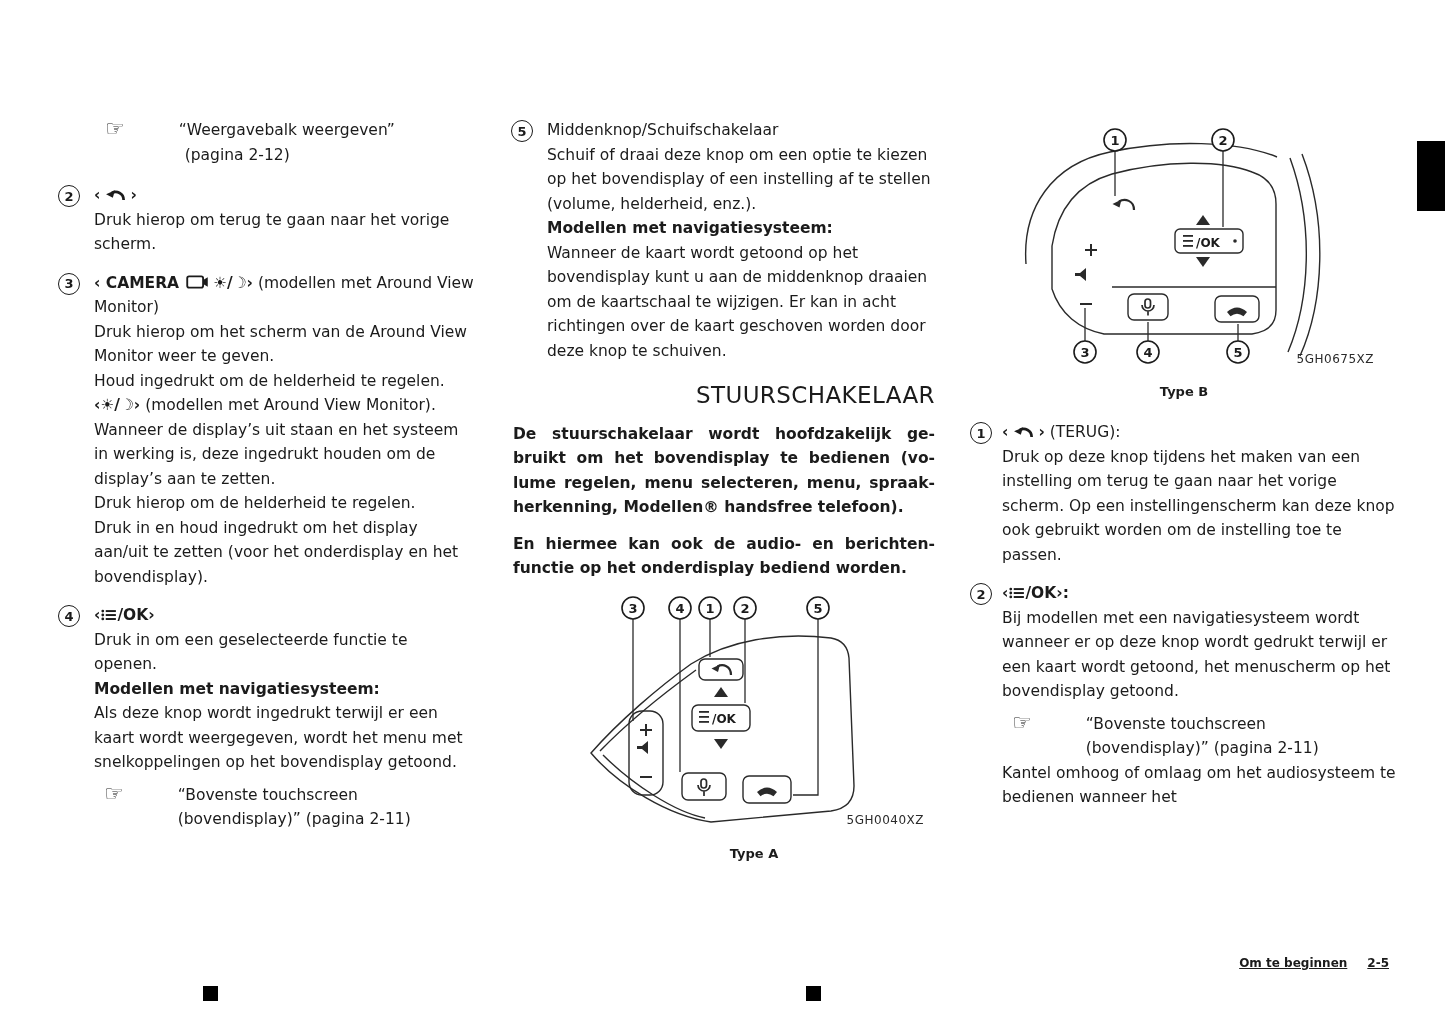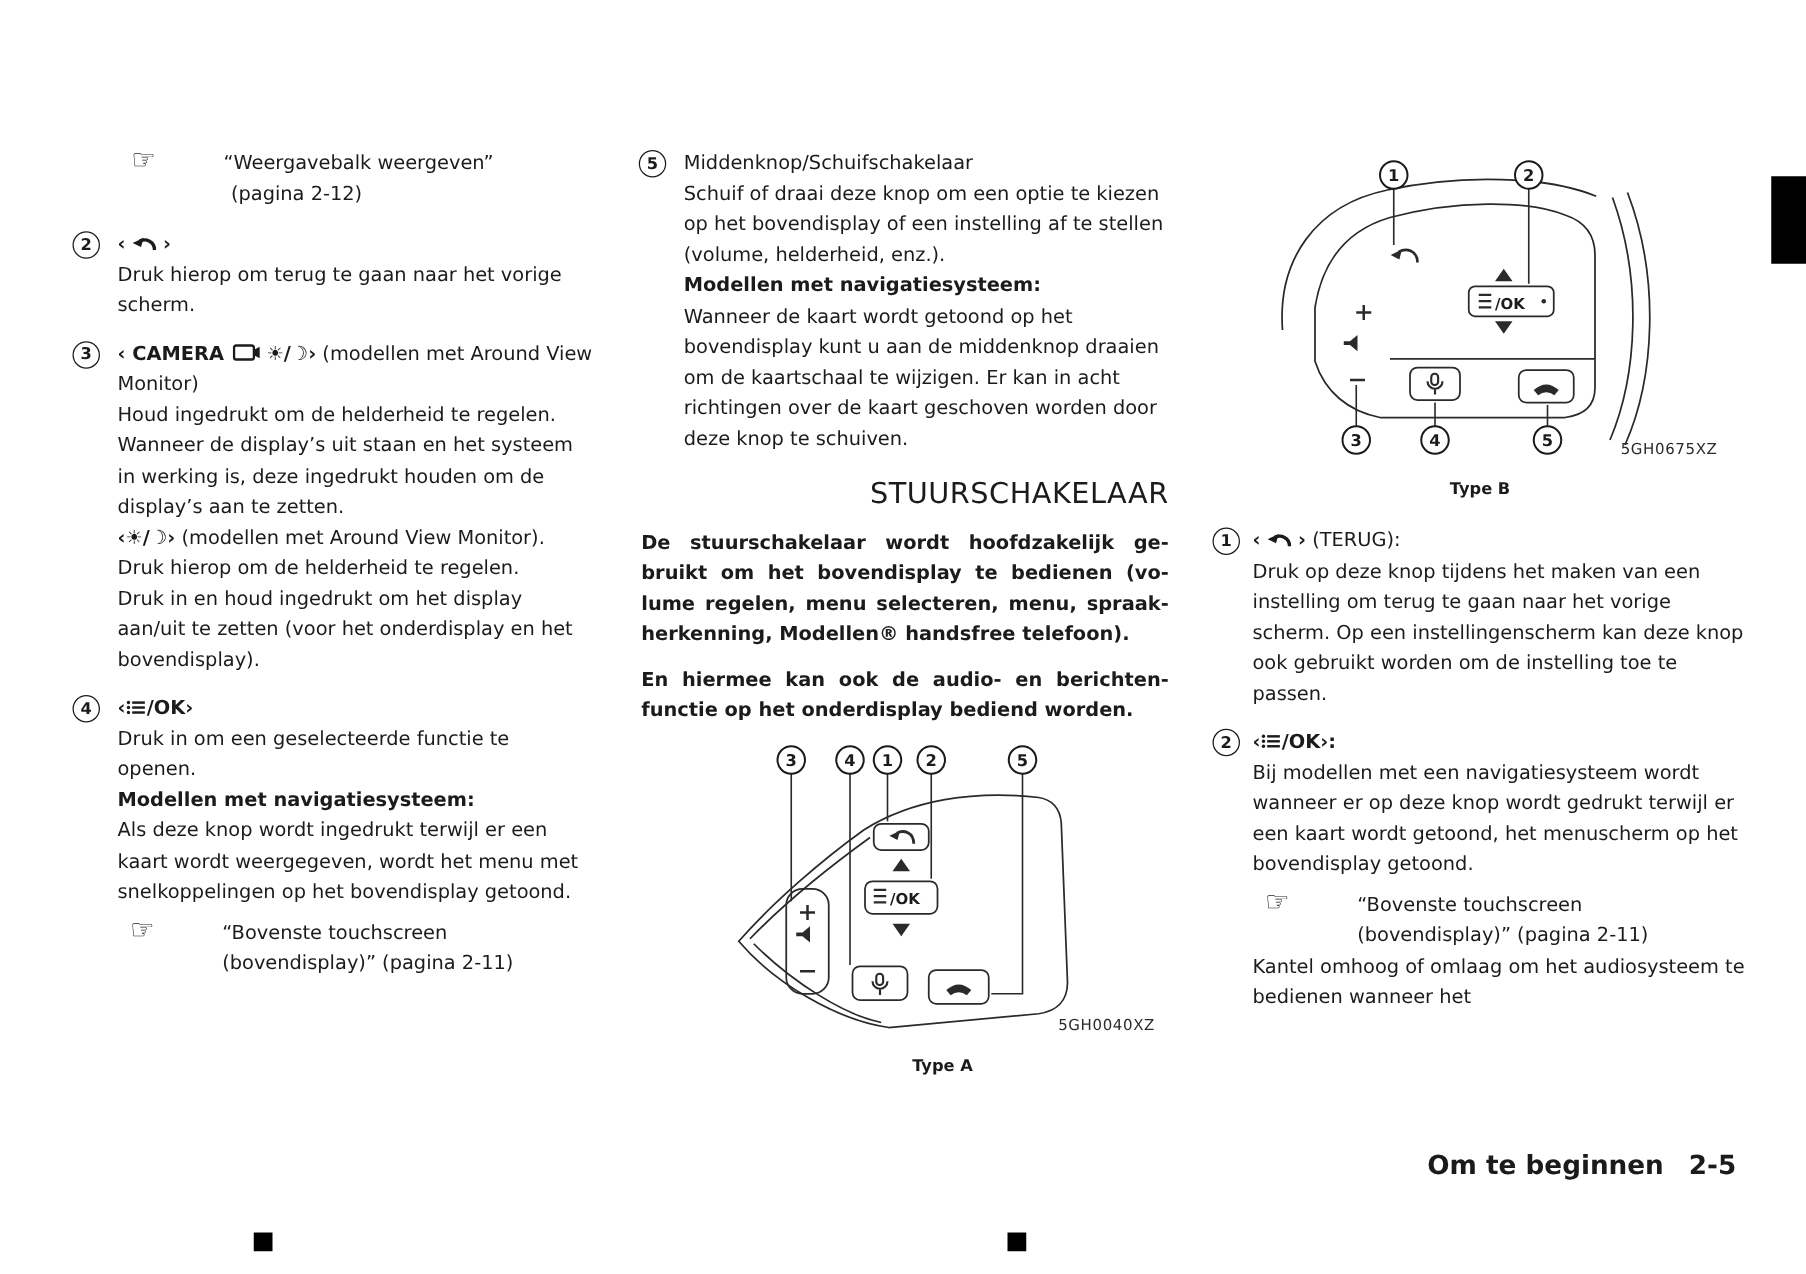--- a/index.html
+++ b/index.html
@@ -45,21 +45,21 @@
   .bold-para .jline{text-align:justify;text-align-last:justify;}
   .bold-para .jlast{text-align-last:left;}
 
   .diagram-a{margin:10px 0 0 66px;width:350px;}
   .diagram-b{margin:0 0 0 10px;width:404px;}
   .fig-caption{text-align:center;font-weight:bold;font-size:13px;margin-top:2px;}
   .diagram-b + .item-r{margin-top:16px;}
 
   svg text{font-family:"DejaVu Sans","Liberation Sans",sans-serif;}
 
-  .footer{position:absolute;right:56px;top:920px;font-size:21px;font-weight:bold;}
+  .footer{position:absolute;right:56px;top:956px;font-size:12px;font-weight:bold;text-decoration:underline;}
   .footer .pageno{margin-left:20px;}
   .mark{position:absolute;width:15px;height:15px;background:#000;}
   .mark-1{left:203px;top:986px;}
   .mark-2{left:806px;top:986px;}
   .side-tab{position:absolute;right:0;top:141px;width:28px;height:70px;background:#000;}
 </style>
 </head>
 <body>
 
 <div class="page">
@@ -87,23 +87,24 @@
 
     <div class="item">
       <span class="circnum">3</span>
       <div class="item-head">
         <span class="ang">‹</span>
         <span class="b">CAMERA</span><svg class="ic ic-camera" viewBox="0 0 24 15">
             <rect x="1" y="1.5" width="17" height="12" rx="2" fill="none" stroke="#1b1b1b" stroke-width="2"></rect>
             <path d="M18.5 5 L23 2.5 V12.5 L18.5 10 Z" fill="#1b1b1b"></path>
           </svg><span class="b sun">☀/☽</span><span class="ang">›</span><span class="normal"> (modellen met Around View Monitor)</span>
       </div>
+      <p>Druk hierop om het scherm van de Around View Monitor weer te geven.</p>
       <p>Houd ingedrukt om de helderheid te regelen.</p>
+      <p><span class="b sun">‹☀/☽›</span><span> (modellen met Around View Monitor).</span></p>
       <p>Wanneer de display’s uit staan en het systeem in werking is, deze ingedrukt houden om de display’s aan te zetten.</p>
-      <p><span class="b sun">‹☀/☽›</span><span> (modellen met Around View Monitor).</span></p>
       <p>Druk hierop om de helderheid te regelen.</p>
       <p>Druk in en houd ingedrukt om het display aan/uit te zetten (voor het onderdisplay en het bovendisplay).</p>
     </div>
 
     <div class="item">
       <span class="circnum">4</span>
       <div class="item-head">
         <span class="ang">‹</span><svg class="ic ic-menu" viewBox="0 0 16 13" fill="#1b1b1b">
             <circle cx="1.8" cy="2.2" r="1.5"></circle>
             <rect x="5" y="1.2" width="11" height="2.1"></rect>

